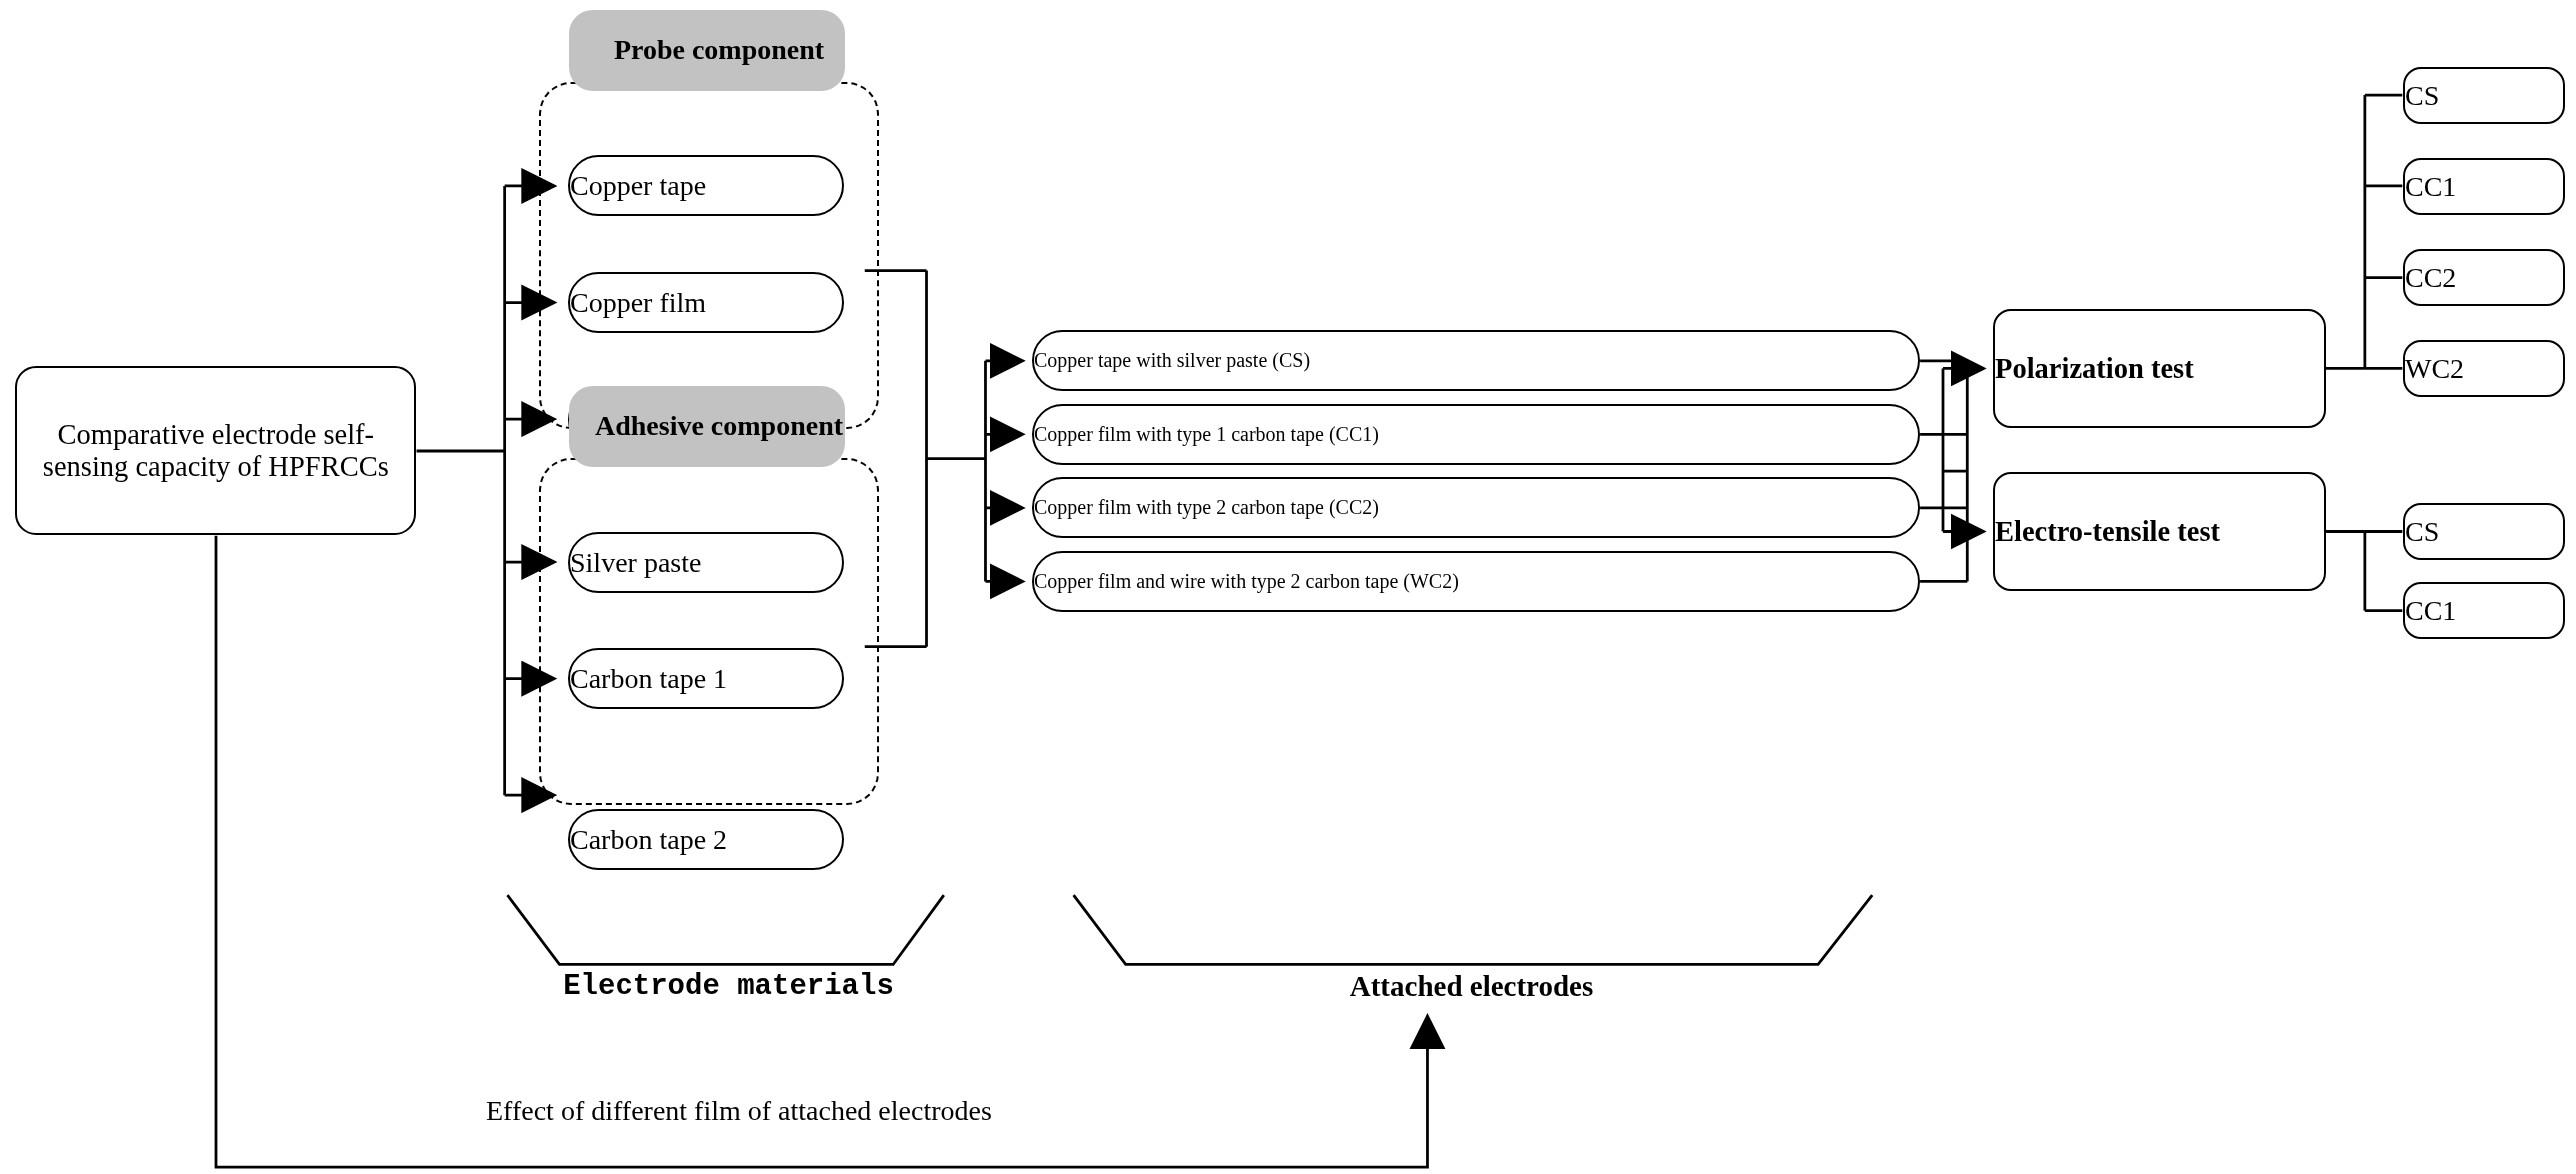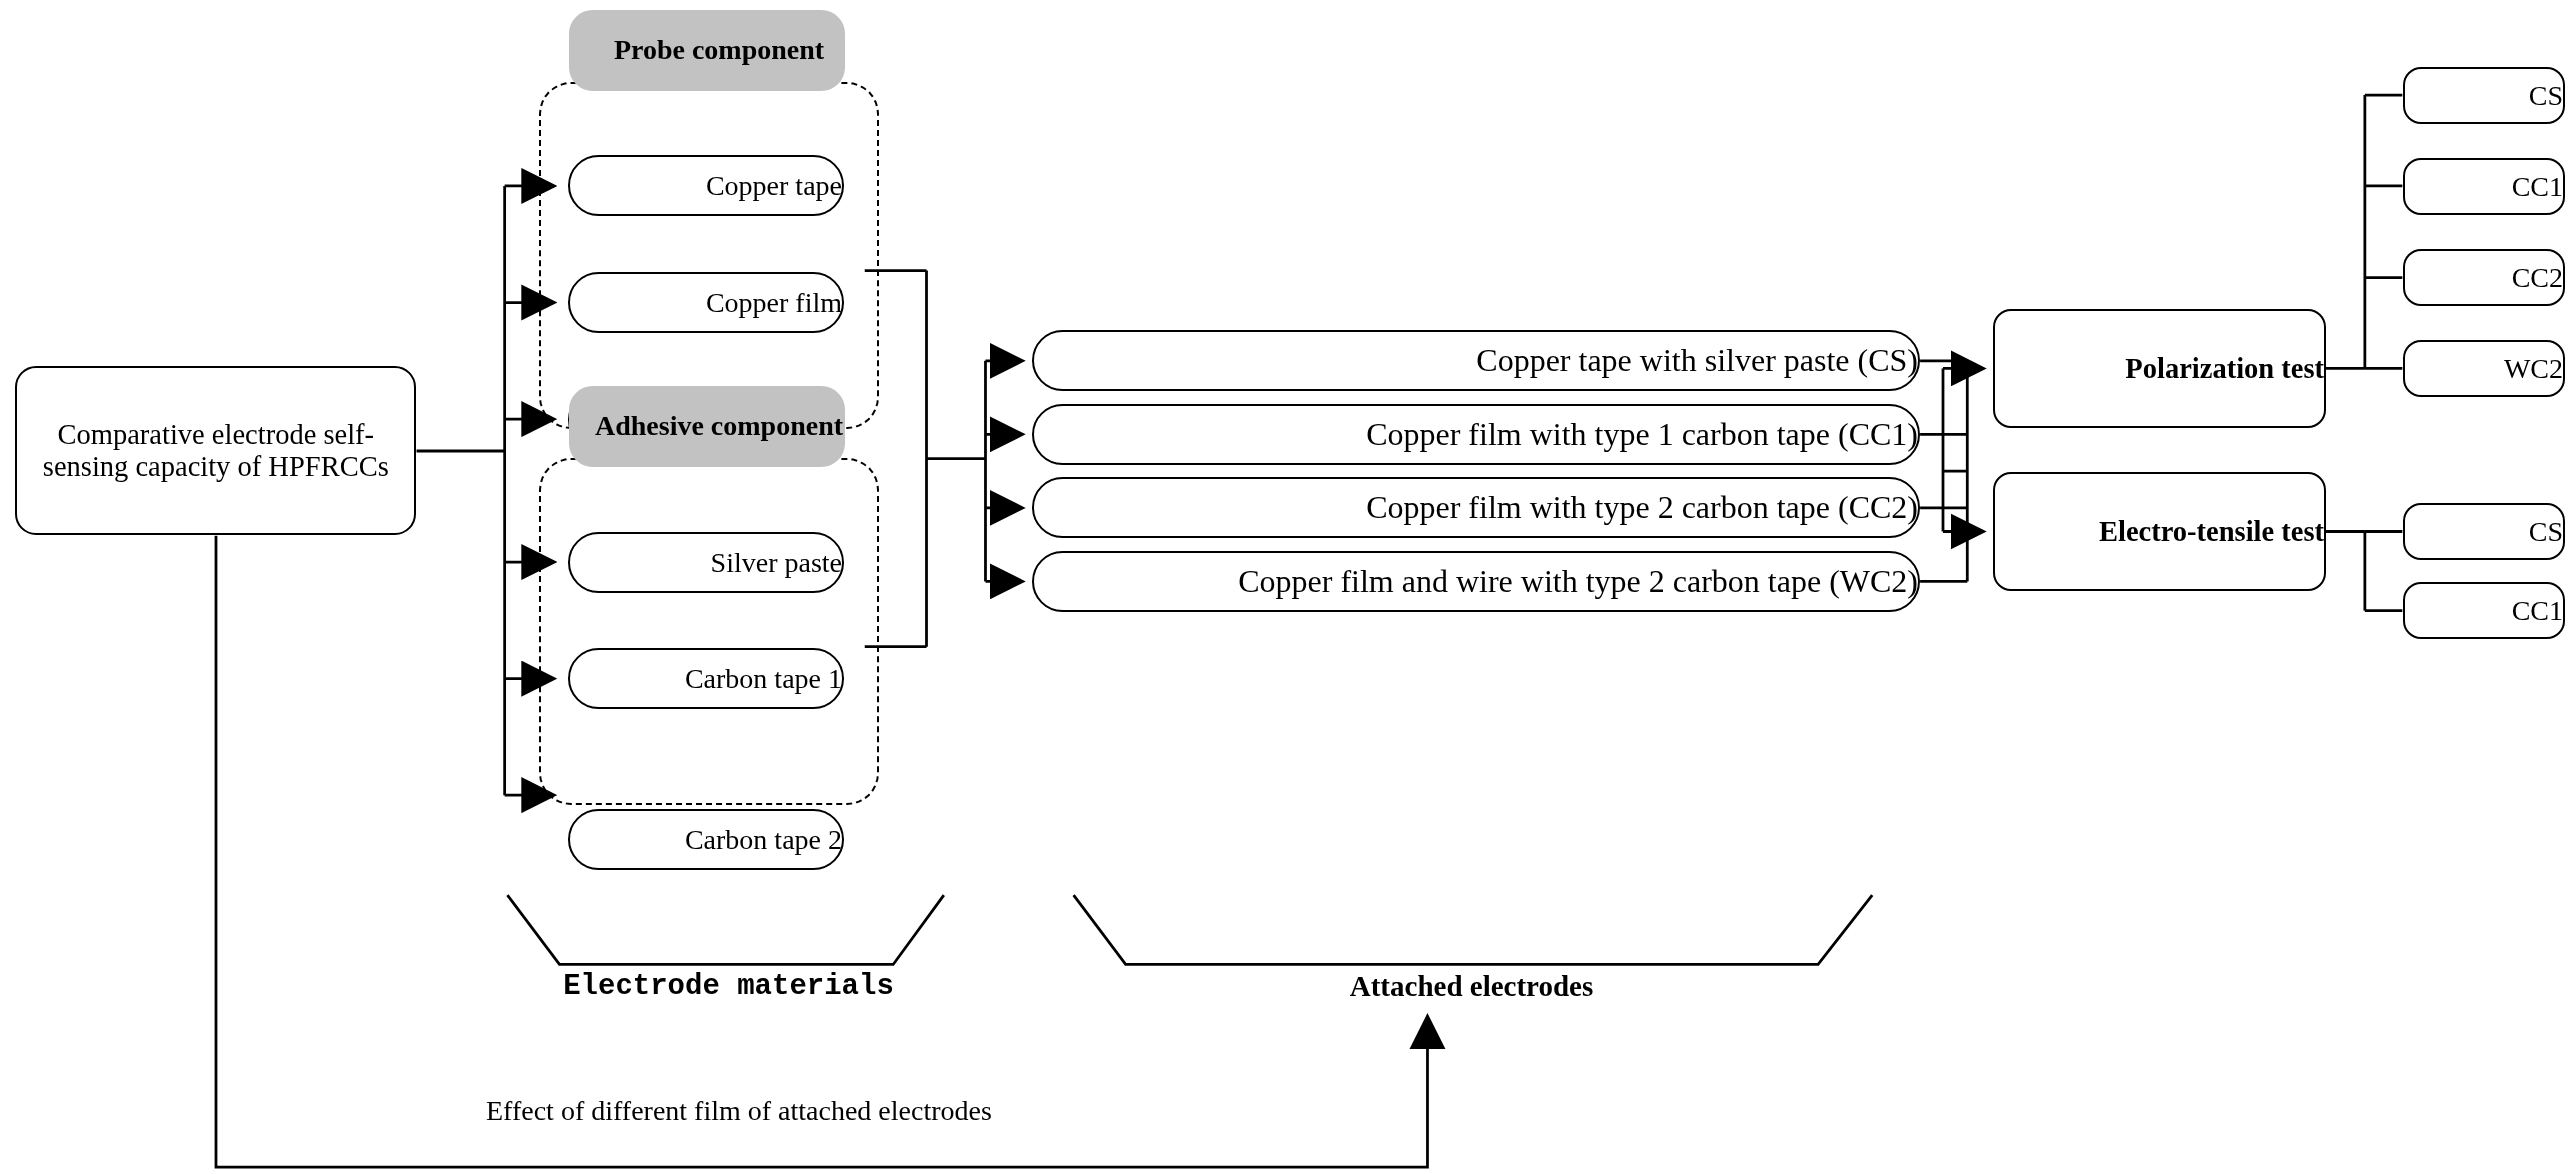--- a/index.html
+++ b/index.html
@@ -11,21 +11,21 @@
     overflow:hidden;
   }
   svg.wires{position:absolute;left:0;top:0;width:2576px;height:1174px;pointer-events:none;}
 
   
   .node{
     position:absolute;
     box-sizing:border-box;
     border:2.1px solid #000;
     background:#ffffff;
-    display:flex;align-items:center;justify-content:flex-end;
+    display:flex;align-items:center;justify-content:flex-start;
     text-align:center;
     color:#000;
     line-height:1.12;
   }
   .pill{border-radius:30.5px;}
 
   
   .root{
     left:15.3px;top:366px;width:401px;height:169px;
     border-radius:21px;
@@ -57,21 +57,21 @@
   }
 
   
   .mat{
     width:276px;height:61px;font-size:28px;
     left:568px;
   }
 
   
   .elec{
-    left:1032px;width:888px;height:61px;font-size:32px;
+    left:1032px;width:888px;height:61px;font-size:20px;
   }
 
   
   .test{
     left:1993px;width:333px;height:119px;
     font-size:28.5px;font-weight:bold;
     border-radius:18px;
   }
 
   

